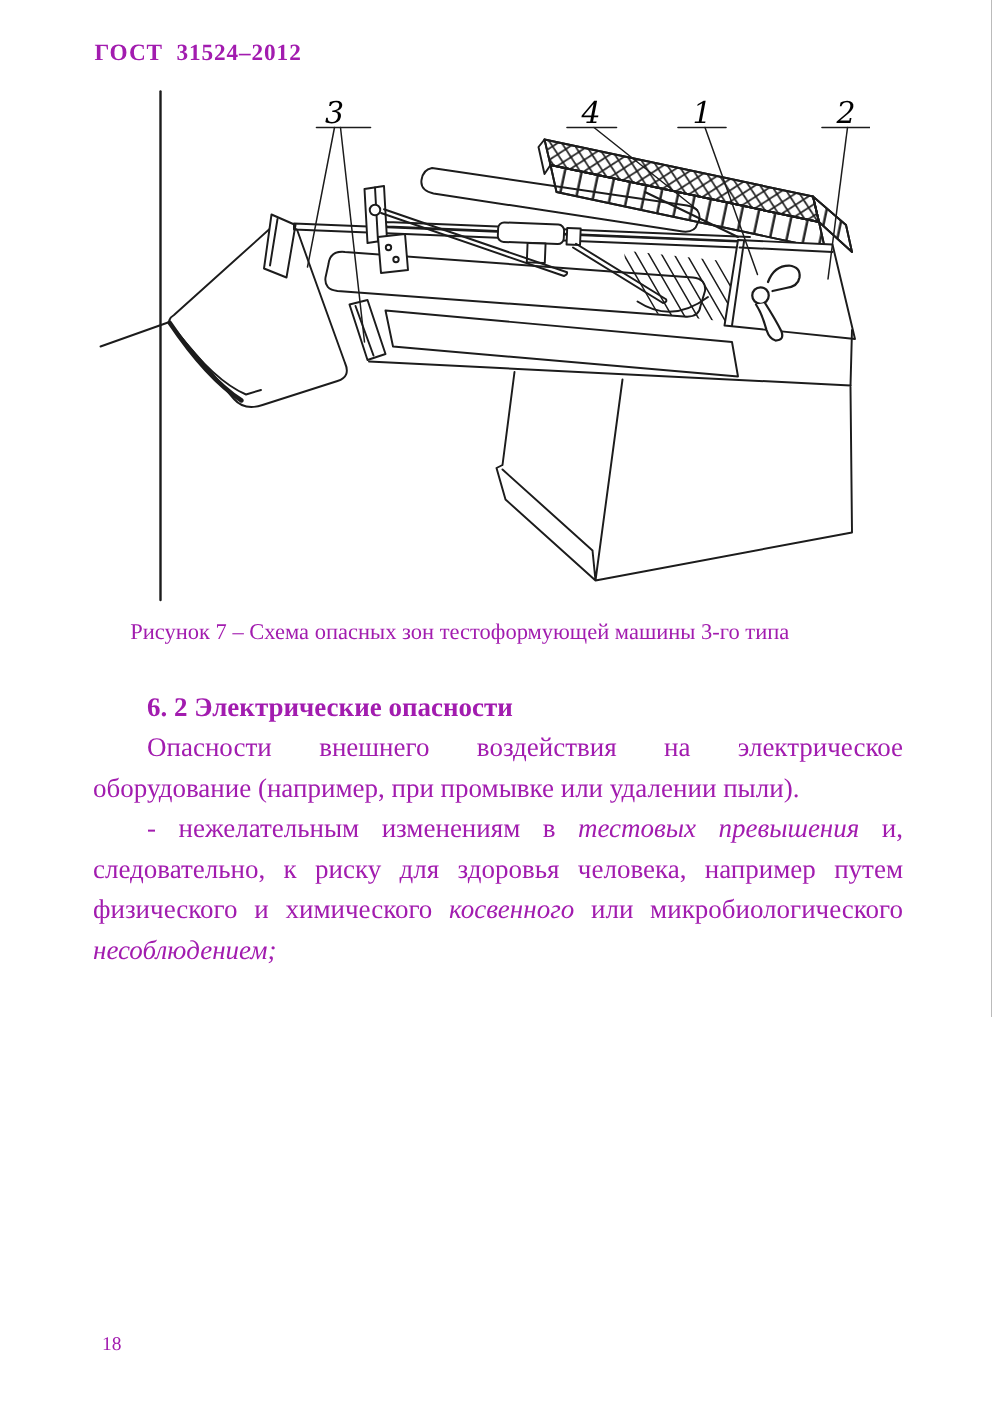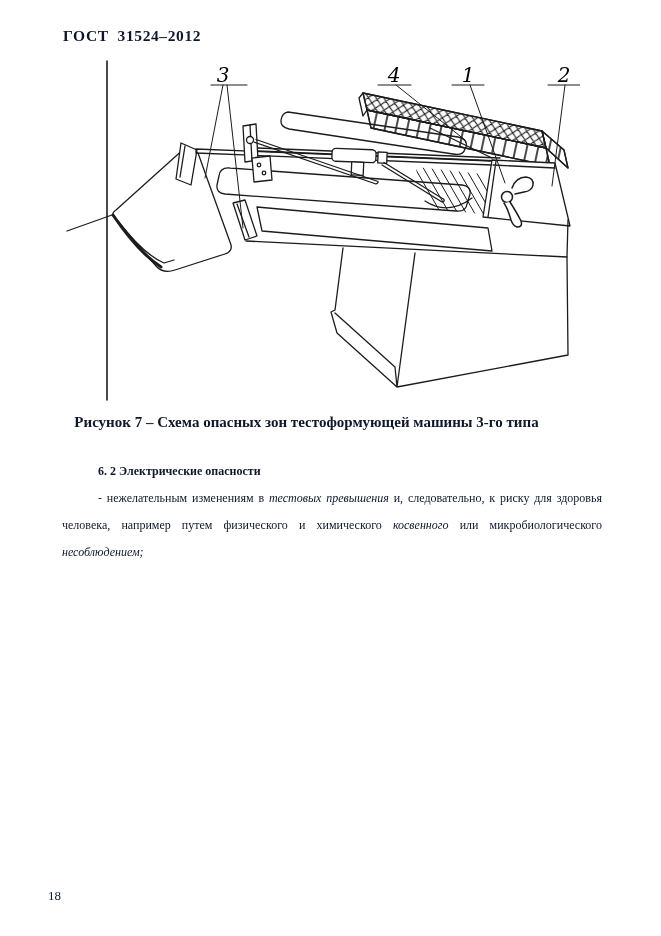--- a/index.html
+++ b/index.html
@@ -1,41 +1,40 @@
 <!DOCTYPE html>
 <html><head>
 <meta charset="utf-8">
 <style>
   html,body { margin:0; padding:0; background:#888; }
   .page {
     position:relative; width:661px; height:936px; background:#ffffff;
-    font-family:"Liberation Serif", serif; color:#0f172a; overflow:hidden;
+    font-family:"Liberation Serif", serif; color:#a21caf; overflow:hidden;
     margin:0 auto;
   }
   .doc-header {
     position:absolute; left:63px; top:27px;
     font-size:15.5px; font-weight:bold; letter-spacing:0.6px; white-space:pre;
   }
   .figure-wrap { position:absolute; left:60px; top:55px; width:520px; height:352px; }
   .figure-wrap svg { display:block; }
   .fig-caption {
     position:absolute; left:0; top:414px; width:613px; text-align:center;
     font-size:15px;
-    font-weight:bold;
   }
   .body-text {
     position:absolute; left:62px; top:458px; width:540px;
     font-size:15px; line-height:27px; text-align:justify;
   }
-  .body-text p, .body-text h3 { margin:0; font-size:12px; }
+  .body-text p, .body-text h3 { margin:0; font-size:18px; }
   .body-text h3 { font-weight:bold; }
   .ind { text-indent:36px; }
   .hang { padding-left:58px; text-indent:-22px; }
   .it { font-style:italic; }
-  .page-num { position:absolute; left:48px; top:888px; font-size:13px; }
+  .page-num { position:absolute; left:68px; top:888px; font-size:13px; }
   .callout-num {
     font-family:"DejaVu Serif", serif; font-style:italic; font-size:20px;
   }
 </style>
 </head>
 <body>
 
 <div class="page">
 
   <div class="doc-header">ГОСТ  31524–2012</div>
@@ -153,18 +152,19 @@
         <path d="M488,30 L520,30" stroke-width="1.1"></path>
         <path d="M505,30 L492,131" stroke-width="1"></path>
       </g>
     </svg>
   </div>
 
   <div class="fig-caption">Рисунок 7 – Схема опасных зон тестоформующей машины 3-го типа</div>
 
   <div class="body-text">
     <h3 class="ind">6. 2 Электрические опасности</h3>
+    <p class="ind">Опасности внешнего воздействия на электрическое оборудование (например, при промывке или удалении пыли).</p>
     <p class="ind"><span> - нежелательным изменениям в </span><span class="it">тестовых превышения</span><span> и, следовательно, к риску для здоровья человека, например путем физического и химического </span><span class="it">косвенного</span><span> или микробиологического </span><span class="it">несоблюдением;</span></p>
   </div>
 
   <div class="page-num">18</div>
 
 </div>
 
 </body></html>

